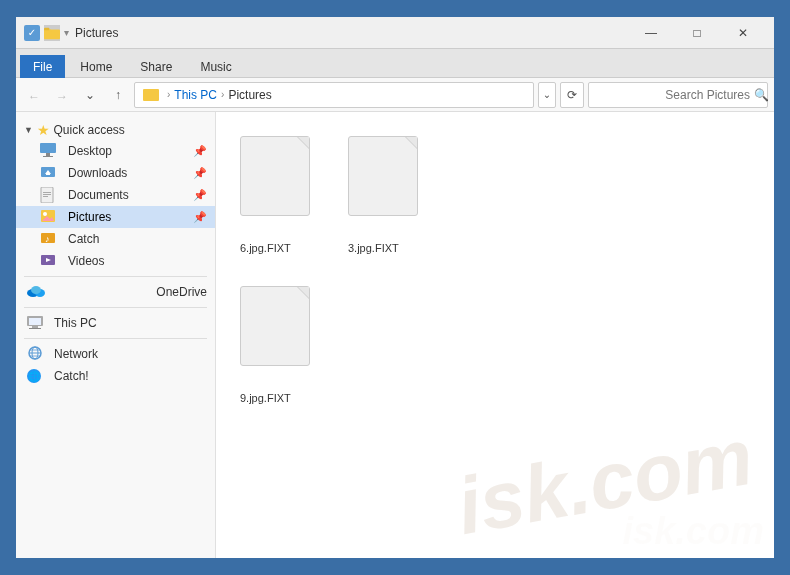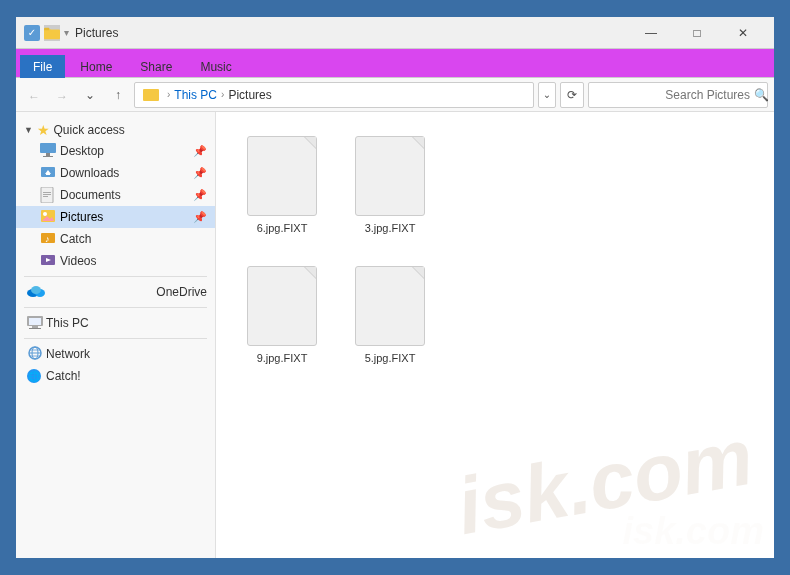--- a/index.html
+++ b/index.html
@@ -74,21 +74,21 @@
       cursor: pointer;
       font-size: 12px;
       color: #444;
       background: transparent;
       border: none;
       outline: none;
     }
 
     
     .ribbon {
-      background: #d946ef;
+      background: #e5e5e5;
       border-bottom: 1px solid #ccc;
       flex-shrink: 0;
     }
     .ribbon-tabs {
       display: flex;
       height: 28px;
       align-items: flex-end;
       padding: 0 4px;
       gap: 2px;
     }
@@ -229,21 +229,21 @@
       gap: 4px;
     }
     .sidebar-chevron { font-size: 9px; color: #555; }
     .sidebar-item {
       display: flex;
       align-items: center;
       padding: 3px 8px 3px 24px;
       font-size: 12px;
       color: #333;
       cursor: pointer;
-      gap: 4px;
+      gap: 12px;
       white-space: nowrap;
     }
     .sidebar-item.active {
       background: #cde0f7;
       color: #000;
     }
     .sidebar-item .item-icon { width: 16px; height: 16px; flex-shrink: 0; }
     .sidebar-item .pin-icon { margin-left: auto; color: #888; font-size: 11px; }
 
     
@@ -285,27 +285,28 @@
       pointer-events: none;
       user-select: none;
       white-space: nowrap;
       z-index: 0;
     }
 
     
     .file-item {
       display: flex;
       flex-direction: column;
-      align-items: center;
+      align-items: flex-start;
       width: 100px;
       padding: 8px;
       cursor: pointer;
       border-radius: 3px;
       position: relative;
       z-index: 1;
+      gap: 20px;
     }
     .file-thumb {
       width: 70px;
       height: 80px;
       background: #f0f0f0;
       border: 1px solid #ccc;
       border-radius: 3px;
       display: flex;
       align-items: flex-start;
       justify-content: flex-end;
@@ -596,24 +597,18 @@
 
       <div style="width:100%; flex-basis:100%; height:0;"></div>
 
       <div class="file-item">
         <div class="file-thumb">
           <div class="file-thumb-inner"></div>
         </div>
         <div class="file-name">9.jpg.FIXT</div>
       </div>
 
-      <div class="file-item">
-        <div class="file-thumb">
-          <div class="file-thumb-inner"></div>
-        </div>
-        <div class="file-name">5.jpg.FIXT</div>
-      </div>
 
     </div>
   </div>
 
 
 </div>
 
 </body></html>

